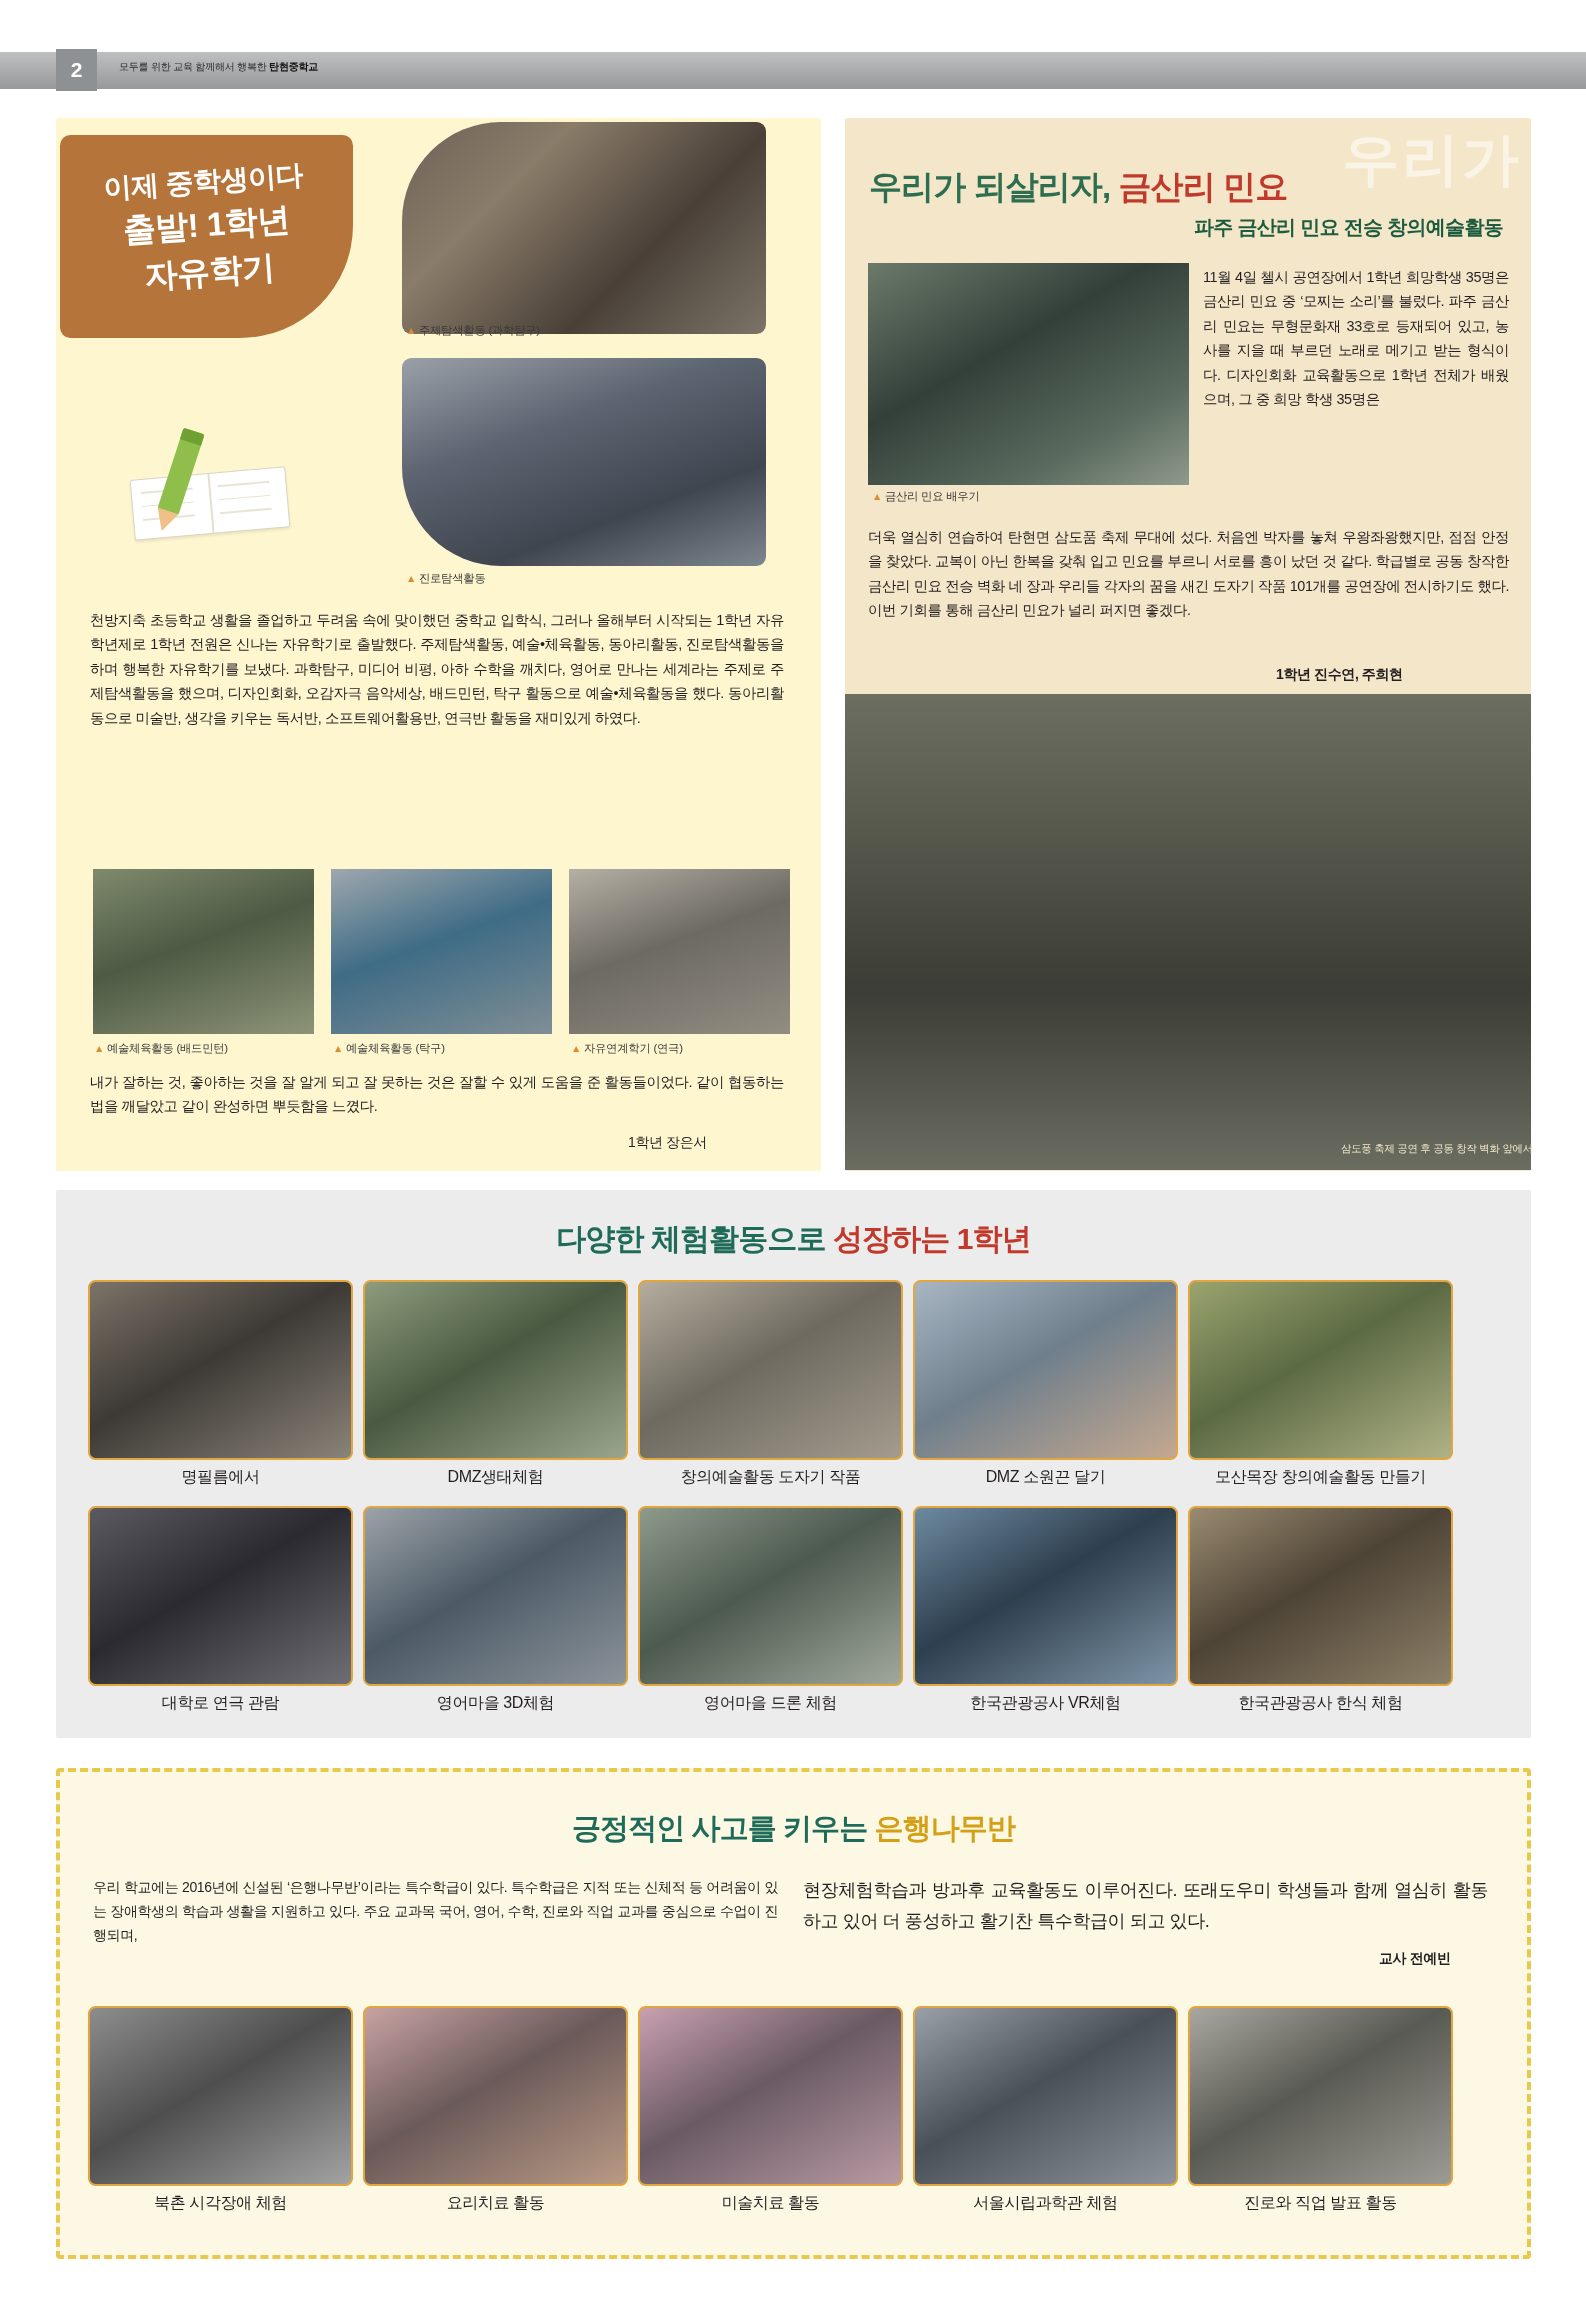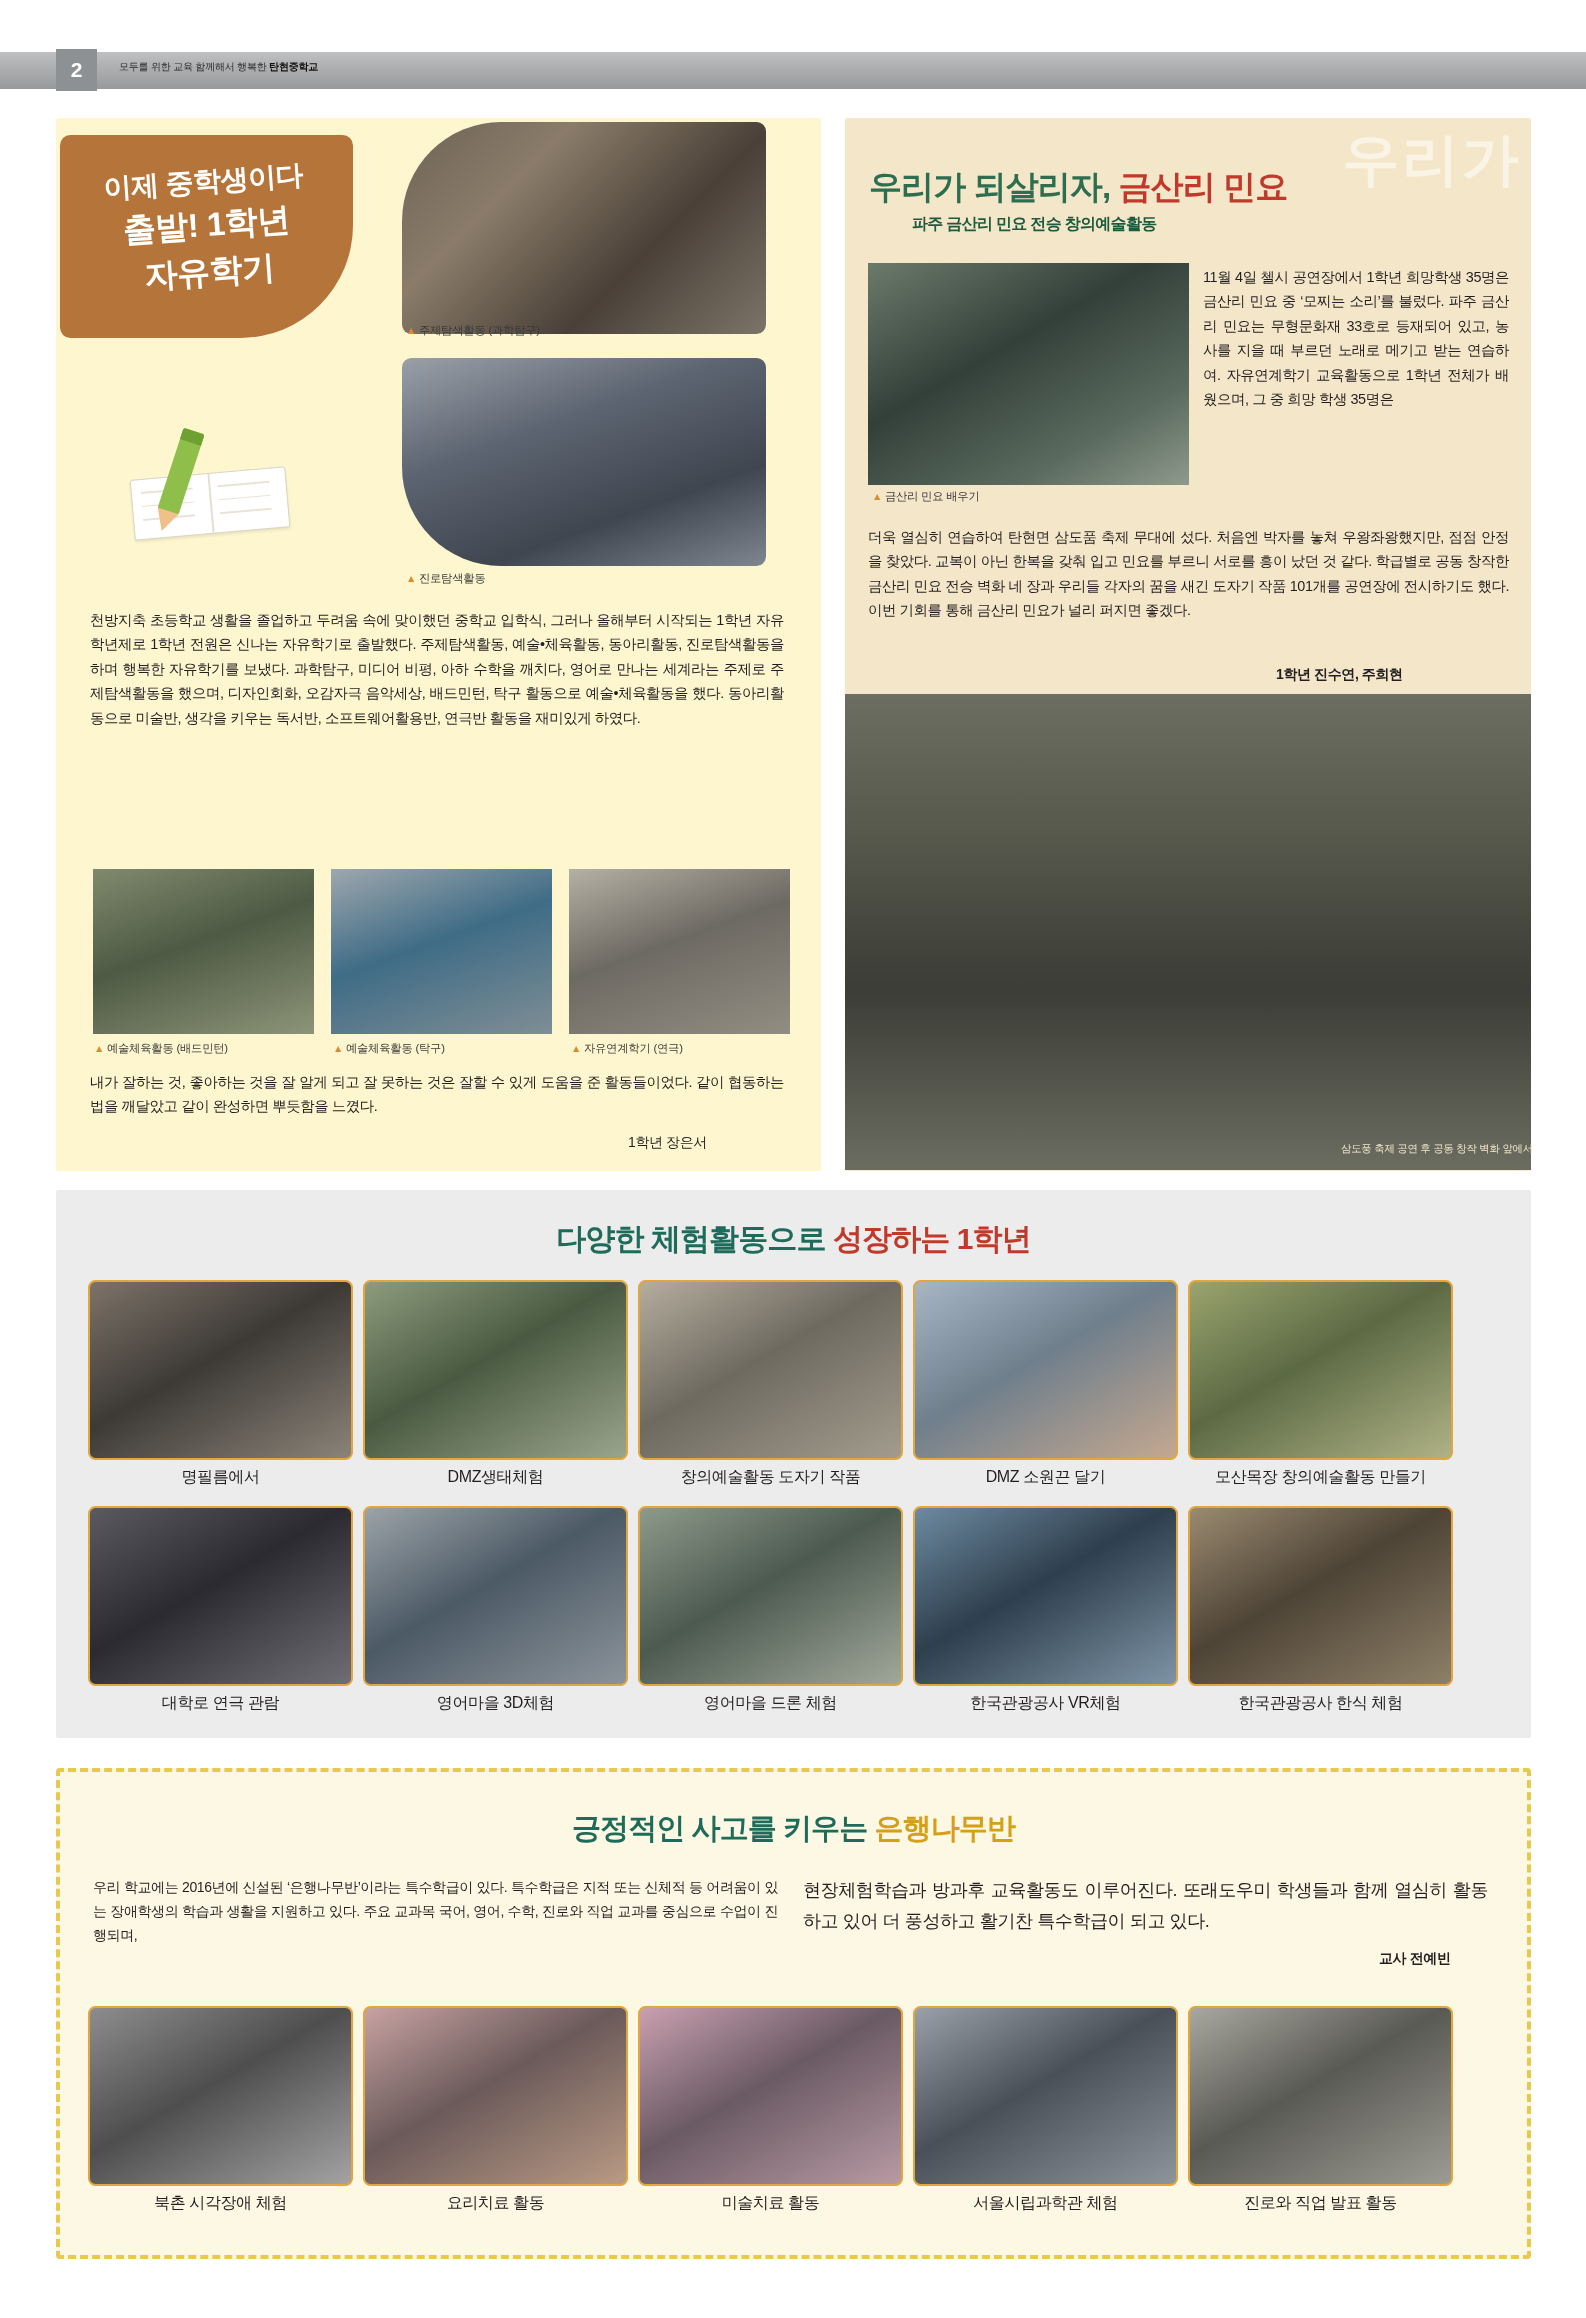--- a/index.html
+++ b/index.html
@@ -182,22 +182,23 @@
   .rp-title {
     position:absolute; left: 869px; top: 165px;
     width: 642px;
     font-size: 33px; font-weight: bold; letter-spacing:-0.9px;
     color: #2c6e4f;
   }
   .rp-title .accent { color:#c0392b; }
   .rp-sub {
     position:absolute; left: 912px; top: 214px;
     width: 591px;
-    font-size: 16px; font-weight:bold; letter-spacing:-0.7px;
+    font-size: 20px; font-weight:bold; letter-spacing:-0.7px;
     color:#1d5b3e;
+    text-align:right;
   }
   .ph-minyo {
     left: 868px; top: 263px; width: 321px; height: 222px;
     background: linear-gradient(150deg,#6c7a6b 0%,#33403a 40%,#5a6a5e 75%,#8e9a8c 100%);
   }
   .cap-minyo { left: 872px; top: 489px; }
 
   .rp-col-text {
     position:absolute; left: 1203px; top: 265px; width: 306px;
     font-size: 14.4px; line-height: 1.70; letter-spacing:-0.4px; text-align: justify;
@@ -340,21 +341,21 @@
 <div class="rp-title">
   <span>우리가 되살리자, </span><span class="accent">금산리 민요</span>
 </div>
 <div class="rp-sub">파주 금산리 민요 전승 창의예술활동</div>
 
 <div class="ph ph-minyo"></div>
 <div class="cap cap-minyo">
   <span class="tri">▲</span><span>금산리 민요 배우기</span>
 </div>
 
-<div class="rp-col-text">11월 4일 첼시 공연장에서 1학년 희망학생 35명은 금산리 민요 중 ‘모찌는 소리’를 불렀다. 파주 금산리 민요는 무형문화재 33호로 등재되어 있고, 농사를 지을 때 부르던 노래로 메기고 받는 연습하여. 자유연계학기 교육활동으로 1학년 전체가 배웠으며, 그 중 희망 학생 35명은</div>
+<div class="rp-col-text">11월 4일 첼시 공연장에서 1학년 희망학생 35명은 금산리 민요 중 ‘모찌는 소리’를 불렀다. 파주 금산리 민요는 무형문화재 33호로 등재되어 있고, 농사를 지을 때 부르던 노래로 메기고 받는 형식이다. 디자인회화 교육활동으로 1학년 전체가 배웠으며, 그 중 희망 학생 35명은</div>
 <div class="rp-wide-text">더욱 열심히 연습하여 탄현면 삼도품 축제 무대에 섰다. 처음엔 박자를 놓쳐 우왕좌왕했지만, 점점 안정을 찾았다. 교복이 아닌 한복을 갖춰 입고 민요를 부르니 서로를 흥이 났던 것 같다. 학급별로 공동 창작한 금산리 민요 전승 벽화 네 장과 우리들 각자의 꿈을 새긴 도자기 작품 101개를 공연장에 전시하기도 했다. 이번 기회를 통해 금산리 민요가 널리 퍼지면 좋겠다.</div>
 <div class="sign sign2">1학년 진수연, 주희현</div>
 
 <div class="ph ph-group"></div>
 <div class="ph-group-cap">삼도풍 축제 공연 후 공동 창작 벽화 앞에서</div>
 
 <div class="mid-section"></div>
 <div class="mid-title">
   <span>다양한 체험활동으로 </span><span class="red">성장하는 1학년</span>
 </div>

